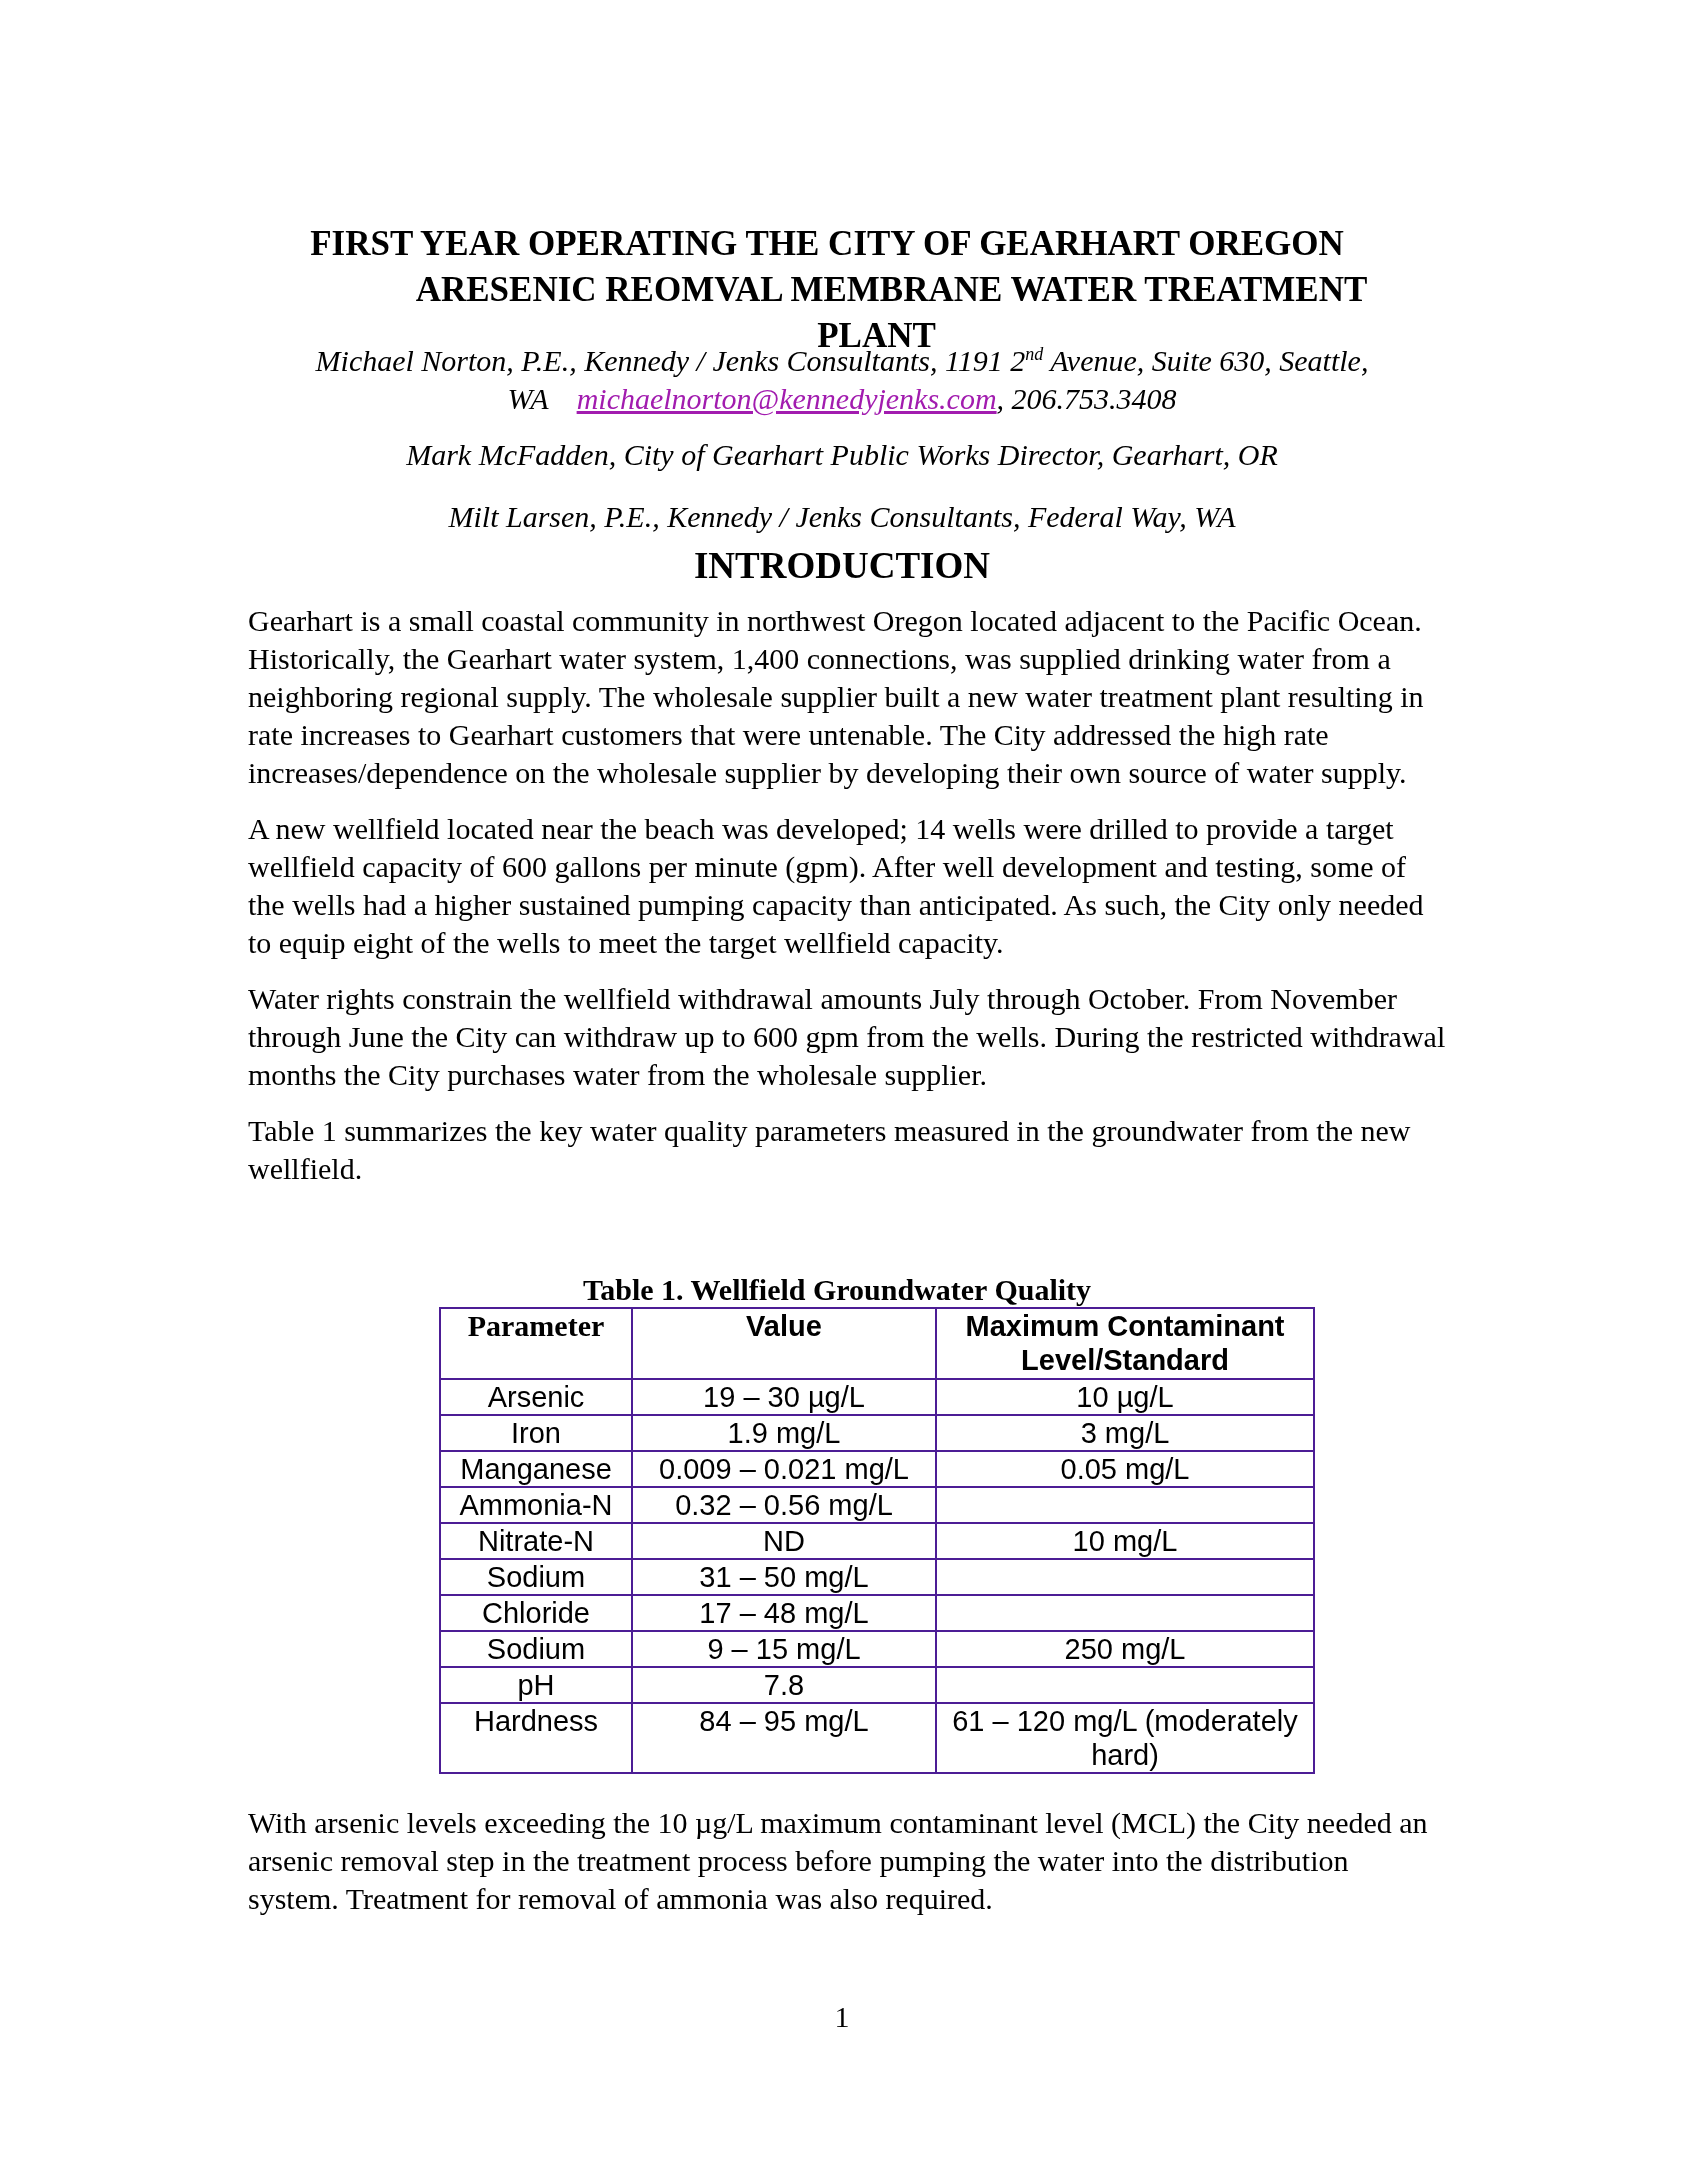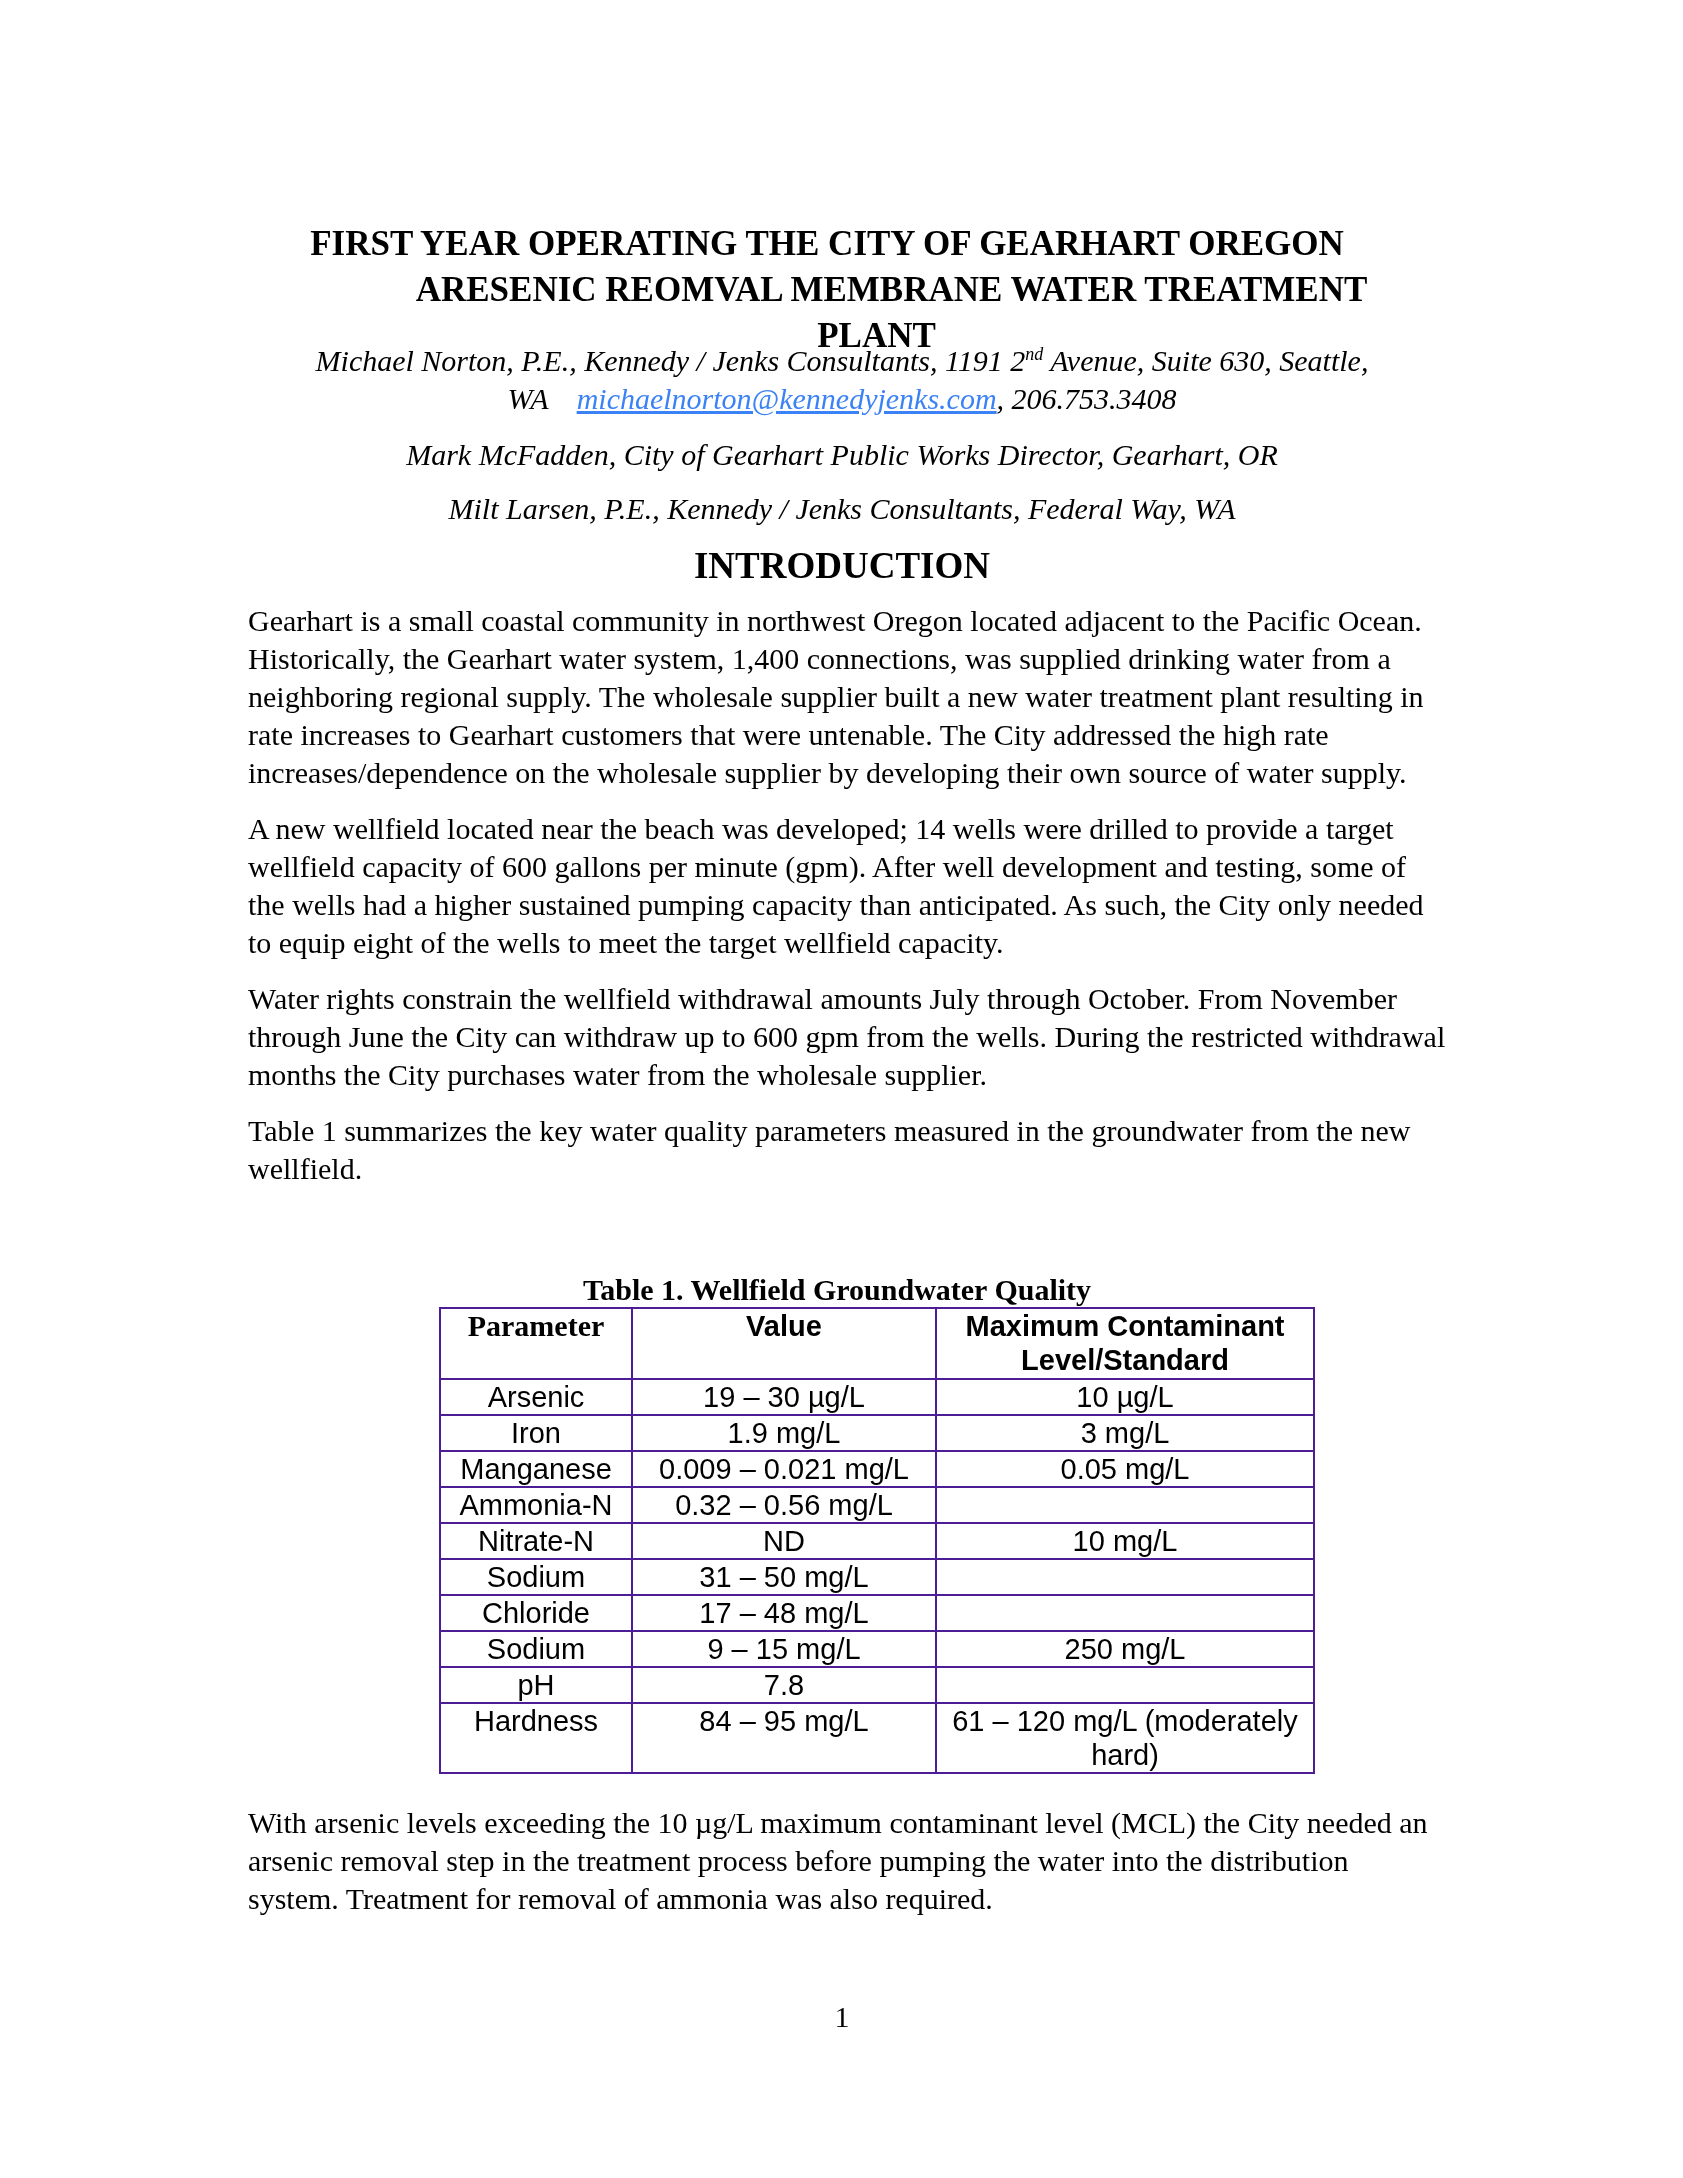--- a/index.html
+++ b/index.html
@@ -9,23 +9,23 @@
   .title { position: absolute; top: 198px; left: 0; width: 1188px; text-align: center;
            font-weight: bold; font-size: 35px; line-height: 46px; }
   .title .l1 { display: block; padding-right: 30px; }
   .title .l2 { display: block; padding-left: 99px; }
   .title .l3 { display: block; padding-left: 69px; }
   .authors { position: absolute; top: 342px; left: 0; width: 1188px; text-align: center;
              font-style: italic; font-size: 30px; }
   .authors p { margin: 0; }
   .authors .a1 { line-height: 38px; }
   .authors .a2 { margin-top: 18px; line-height: 38px; }
-  .authors .a3 { margin-top: 16px; line-height: 38px; }
+  .authors .a3 { margin-top: 24px; line-height: 38px; }
   .authors sup { font-size: 18px; vertical-align: super; line-height: 0; }
-  .authors a { color: #3b82f6; text-decoration: underline; }
+  .authors a { color: #a21caf; text-decoration: underline; }
   .authors .gap { display: inline-block; width: 28px; }
   .h-intro { position: absolute; top: 543px; left: 0; width: 1188px; text-align: center;
              font-weight: bold; font-size: 37px; margin: 0; line-height: 46px; }
   .body { position: absolute; top: 602px; left: 0; width: 1198px; font-size: 30px; line-height: 38px; }
   .body p { margin: 0 0 18px 0; }
   .tbl-caption { position: absolute; top: 1272px; left: 0; width: 1188px; text-align: center;
                  font-weight: bold; font-size: 30px; line-height: 36px; padding-right: 10px; box-sizing: border-box; }
   table.wq { position: absolute; top: 1307px; left: 191px; width: 876px; border-collapse: collapse;
              font-family: "Liberation Sans", "DejaVu Sans", sans-serif; font-size: 29px; }
   table.wq th, table.wq td { border: 2px solid #4c1d95; padding: 0 8px; line-height: 34px; vertical-align: top; }

